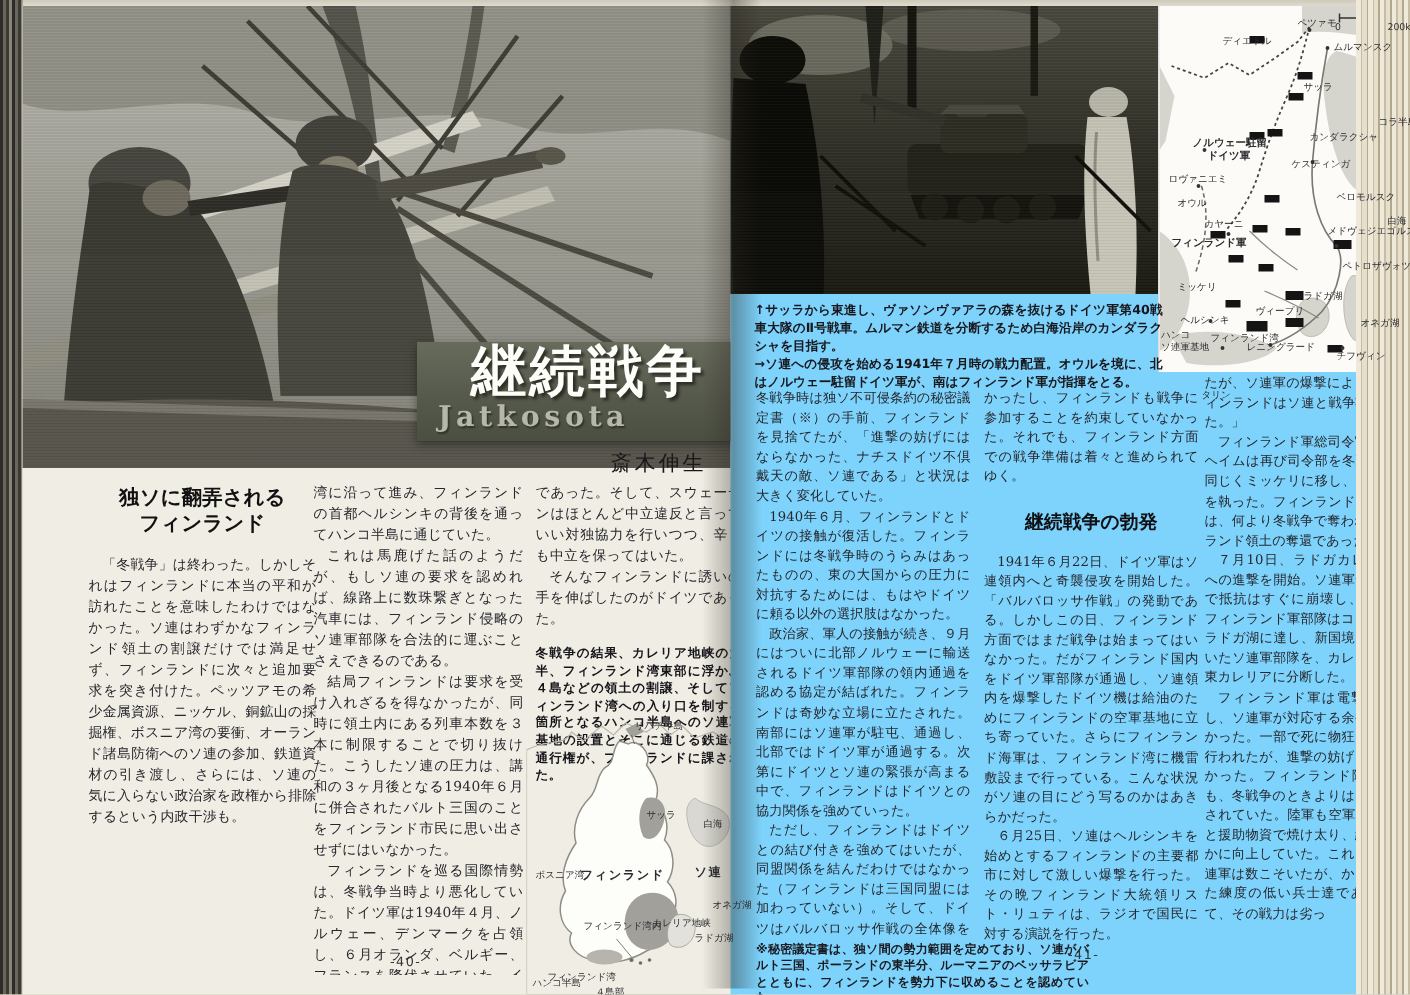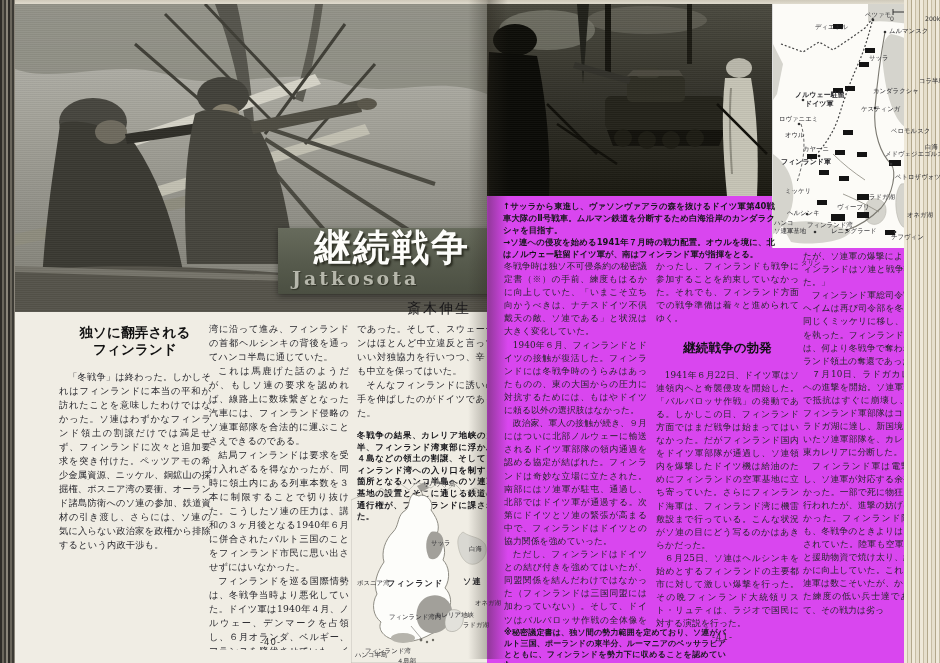--- a/index.html
+++ b/index.html
@@ -14,21 +14,21 @@
   .spine-edge{position:absolute;left:0;top:0;width:15px;height:663px;
     background:repeating-linear-gradient(90deg,#2e2c28 0 2px,#6a665c 2px 4px,#3c3a34 4px 6px,#8a857a 6px 8px);}
   .fore-edge{position:absolute;right:0;top:0;width:36px;height:663px;
     background:repeating-linear-gradient(90deg,#efe9da 0 3px,#c7bda4 3px 4px,#e6dfcd 4px 7px,#b3a88c 7px 8px);}
   .top-edge{position:absolute;left:15px;top:0;right:36px;height:6px;background:linear-gradient(#cfc9ba,#e8e4d8);}
   .pages{position:absolute;left:15px;top:4px;width:889px;height:659px;background:#f1eee6;}
   .gutter{position:absolute;left:468px;top:0;width:40px;height:659px;
     background:linear-gradient(90deg,rgba(0,0,0,0) 0%,rgba(40,36,28,.28) 45%,rgba(40,36,28,.38) 52%,rgba(0,0,0,0) 100%);pointer-events:none;z-index:30;}
   .page{position:absolute;top:0;height:659px;}
   .page-left{left:0;width:472px;background:#f0ede4;}
-  .page-right{left:472px;width:417px;background:#d946ef;}
+  .page-right{left:472px;width:417px;background:#7dd3fc;}
 
   
   .photo{position:absolute;overflow:hidden;}
   .photo svg{display:block;}
   .grain{position:absolute;inset:0;pointer-events:none;
     background:repeating-linear-gradient(0deg,rgba(255,255,255,.03) 0 1px,rgba(0,0,0,.04) 1px 2px);}
   .photo-left{left:0;top:0;width:472px;height:308px;background:#9a978e;}
   .photo-tank{left:0;top:0;width:289px;height:192px;background:#23221c;}
 
   .title-banner{position:absolute;left:263px;top:224px;width:228px;height:66px;
@@ -340,21 +340,21 @@
         <span class="maplab" style="left:58px;top:224px;">レニングラード</span>
         <span class="maplab" style="left:118px;top:230px;">チフヴィン</span>
       </div>
 
       <div class="captions">
         <p>↑サッラから東進し、ヴァソンヴァアラの森を抜けるドイツ軍第40戦車大隊のⅡ号戦車。ムルマン鉄道を分断するため白海沿岸のカンダラクシャを目指す。</p>
         <p>→ソ連への侵攻を始める1941年７月時の戦力配置。オウルを境に、北はノルウェー駐留ドイツ軍が、南はフィンランド軍が指揮をとる。</p>
       </div>
 
       <div class="col col-r1">
-        <p class="cont">冬戦争時は独ソ不可侵条約の秘密議定書（※）の手前、練度もはるかに向上していた、「いまこそ立ち向かうべきは、ナチスドイツ不倶戴天の敵、ソ連である」と状況は大きく変化していた。</p>
+        <p class="cont">冬戦争時は独ソ不可侵条約の秘密議定書（※）の手前、フィンランドを見捨てたが、「進撃の妨げにはならなかった、ナチスドイツ不倶戴天の敵、ソ連である」と状況は大きく変化していた。</p>
         <p>1940年６月、フィンランドとドイツの接触が復活した。フィンランドには冬戦争時のうらみはあったものの、東の大国からの圧力に対抗するためには、もはやドイツに頼る以外の選択肢はなかった。</p>
         <p>政治家、軍人の接触が続き、９月にはついに北部ノルウェーに輸送されるドイツ軍部隊の領内通過を認める協定が結ばれた。フィンランドは奇妙な立場に立たされた。南部にはソ連軍が駐屯、通過し、北部ではドイツ軍が通過する。次第にドイツとソ連の緊張が高まる中で、フィンランドはドイツとの協力関係を強めていった。</p>
         <p>ただし、フィンランドはドイツとの結び付きを強めてはいたが、同盟関係を結んだわけではなかった（フィンランドは三国同盟には加わっていない）。そして、ドイツはバルバロッサ作戦の全体像をフィンランドになかなか明かさな</p>
       </div>
 
       <div class="col col-r2">
         <p class="cont">かったし、フィンランドも戦争に参加することを約束していなかった。それでも、フィンランド方面での戦争準備は着々と進められてゆく。</p>
         <div class="sec-head">継続戦争の勃発</div>
         <p>1941年６月22日、ドイツ軍はソ連領内へと奇襲侵攻を開始した。「バルバロッサ作戦」の発動である。しかしこの日、フィンランド方面ではまだ戦争は始まってはいなかった。だがフィンランド国内をドイツ軍部隊が通過し、ソ連領内を爆撃したドイツ機は給油のためにフィンランドの空軍基地に立ち寄っていた。さらにフィンランド海軍は、フィンランド湾に機雷敷設まで行っている。こんな状況がソ連の目にどう写るのかはあきらかだった。</p>
         <p>６月25日、ソ連はヘルシンキを始めとするフィンランドの主要都市に対して激しい爆撃を行った。その晩フィンランド大統領リスト・リュティは、ラジオで国民に対する演説を行った。</p>

